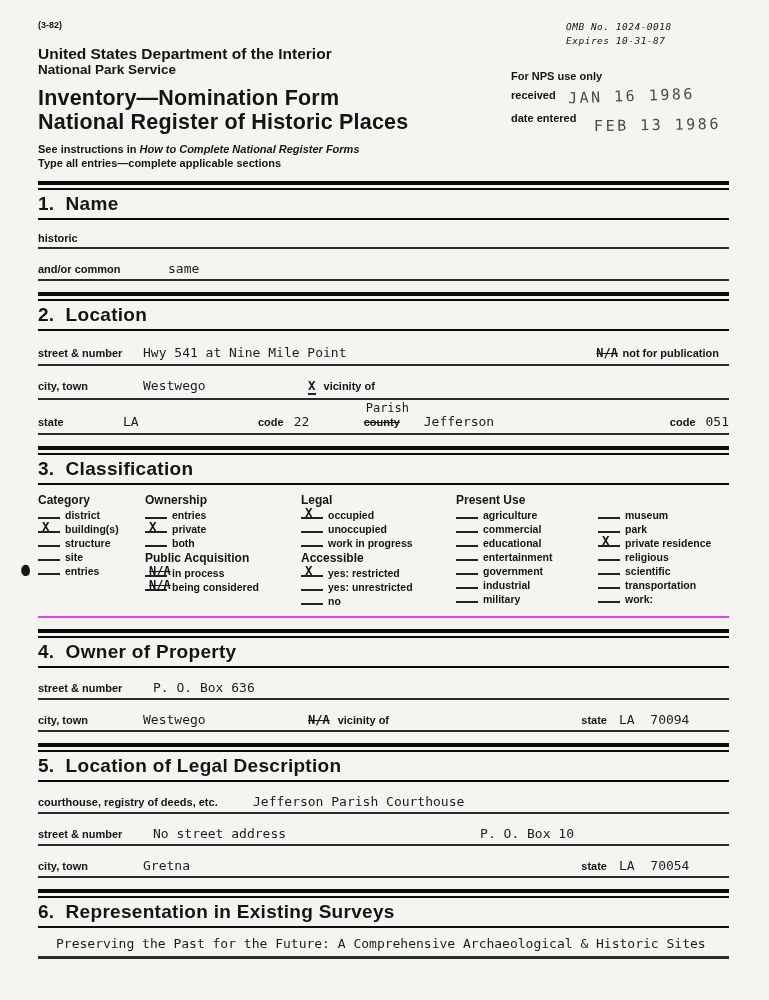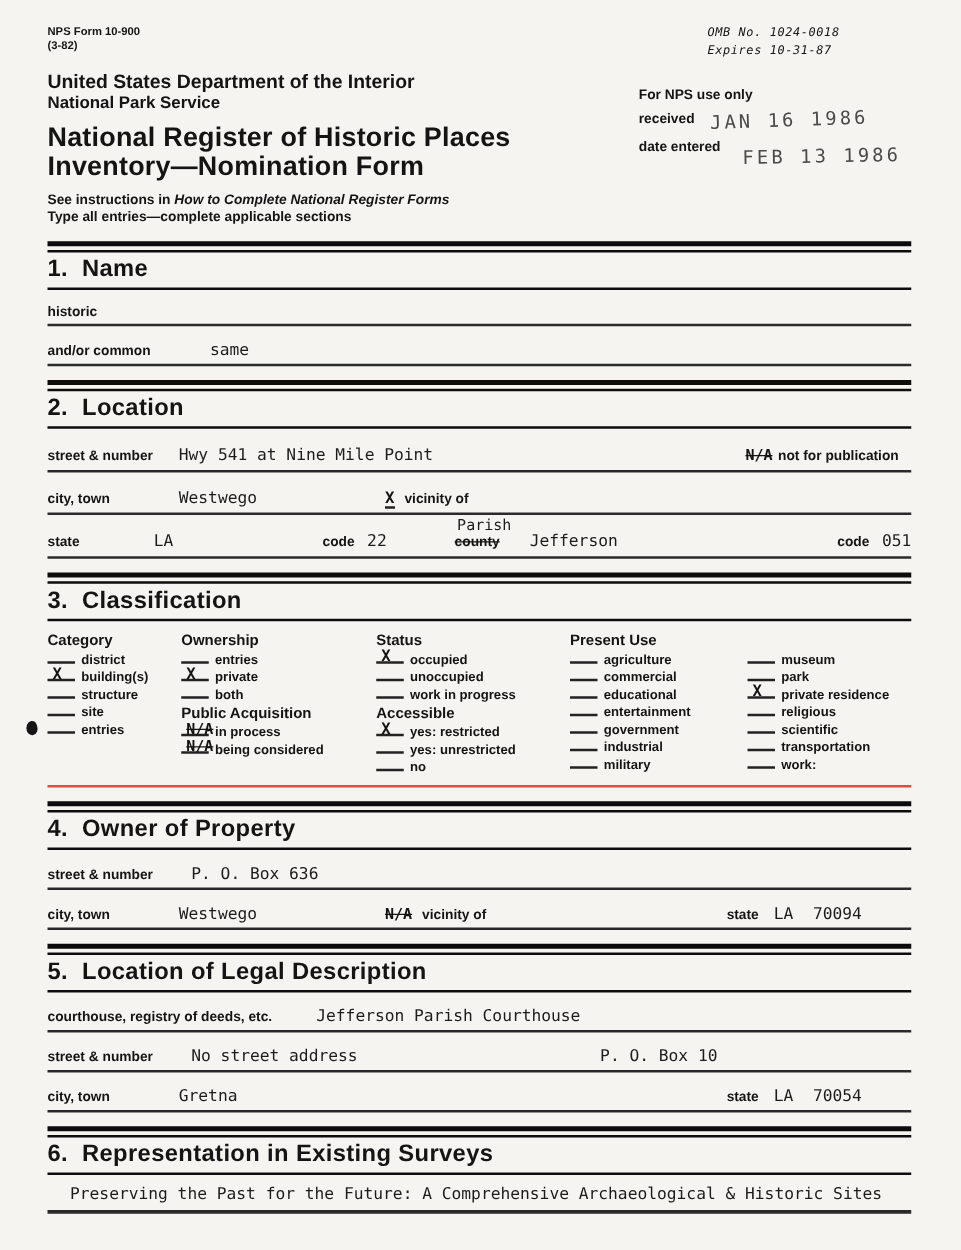--- a/index.html
+++ b/index.html
@@ -71,28 +71,27 @@
   .subhead{margin-top:1px;}
 </style>
 </head>
 <body>
 
 <div class="page">
 
   <div class="hdr">
     <div class="hdr-left">
       <div class="formno">
-        <div>NPS Form 10-900</div>
         <div>(3-82)</div>
       </div>
       <div class="dept">United States Department of the Interior</div>
       <div class="agency">National Park Service</div>
       <div class="bigtitle">
+        <div>Inventory—Nomination Form</div>
         <div>National Register of Historic Places</div>
-        <div>Inventory—Nomination Form</div>
       </div>
       <div class="instr">
         <div><span>See instructions in </span><i>How to Complete National Register Forms</i></div>
         <div>Type all entries—complete applicable sections</div>
       </div>
     </div>
     <div class="hdr-right">
       <div class="omb">
         <div>OMB No. 1024-0018</div>
         <div>Expires 10-31-87</div>
@@ -146,21 +145,21 @@
       <span class="typed parish">Parish</span>
       <span class="flabel struck">county</span>
     </span>
     <span class="typed">Jefferson</span>
     <span class="flabel mlauto">code</span>
     <span class="typed">051</span>
   </div>
 
   <div class="secbar"></div>
   <div class="sechead">3.  Classification</div>
-  <div class="class-cols" style="border-bottom:2px solid #ef4444;">
+  <div class="class-cols" style="border-bottom:2px solid #d946ef;">
 
     <div class="ccol c1">
       <div class="chead">Category</div>
       <div class="citem">
           <span class="blank">
             <span class="bmark xmark"></span>
           </span>
           <span class="cl">district</span>
         </div>
       <div class="citem">
@@ -219,21 +218,21 @@
         </div>
       <div class="citem">
           <span class="blank">
             <span class="bmark na">N/A</span>
           </span>
           <span class="cl">being considered</span>
         </div>
     </div>
 
     <div class="ccol c3">
-      <div class="chead">Status</div>
+      <div class="chead">Legal</div>
       <div class="citem">
           <span class="blank">
             <span class="bmark xmark">X</span>
           </span>
           <span class="cl">occupied</span>
         </div>
       <div class="citem">
           <span class="blank">
             <span class="bmark xmark"></span>
           </span>

